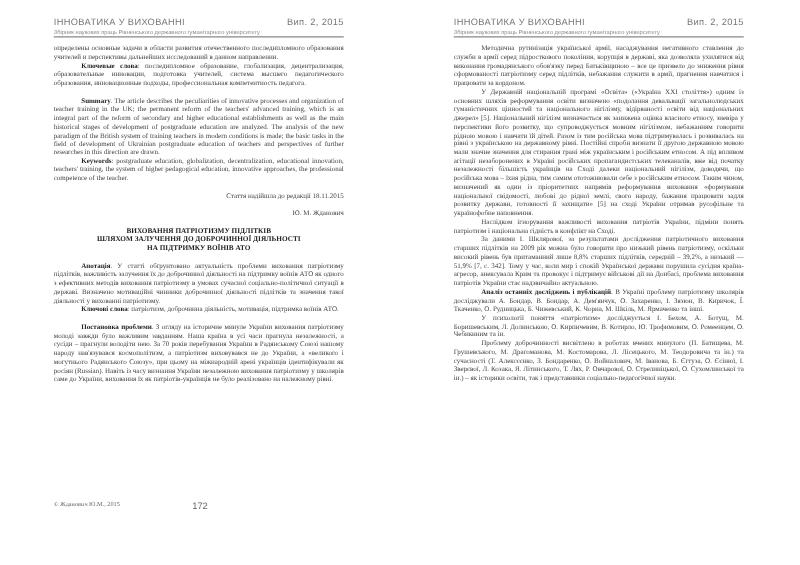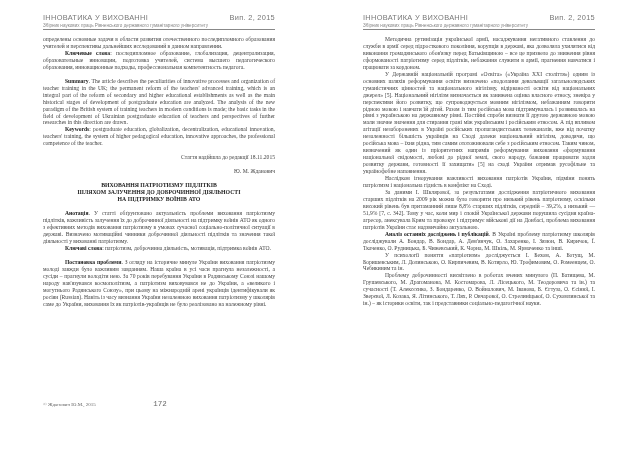--- a/index.html
+++ b/index.html
@@ -11,21 +11,21 @@
   .hdr-row { display:flex; justify-content:space-between; font-size:7.4px; color:#777; letter-spacing:0.3px; height:9px; line-height:9px; }
   .hdr-sub { font-size:4.6px; color:#888; line-height:7px; border-bottom:0.8px solid #888; white-space:nowrap; overflow:hidden; }
   .body { position:absolute; left:43px; top:36px; width:232px; font-size:5.6px; line-height:6.95px; color:#444; text-align:justify; }
   .body p { margin:0; }
   .ind { text-indent:22px; }
   .gap { height:7px; }
   b { color:#222; }
   .right-al { text-align:right; }
   .title { text-align:center; font-weight:bold; color:#222; font-size:5.8px; line-height:7px; }
   .foot { position:absolute; top:402px; left:43px; width:232px; font-size:5px; color:#666; }
-  .pnum { position:absolute; top:400px; left:0; width:320px; text-align:center; font-size:7.5px; color:#666; font-family:Liberation Mono, monospace; }
+  .pnum { position:absolute; top:400px; left:0; width:320px; text-align:center; font-size:7.5px; color:#666; font-family:Liberation Sans, sans-serif; }
 </style>
 </head>
 <body>
 
 <div class="page left">
   <div class="hdr">
     <div class="hdr-row">
       <span>ІННОВАТИКА У ВИХОВАННІ</span>
       <span>Вип. 2, 2015</span>
     </div>

